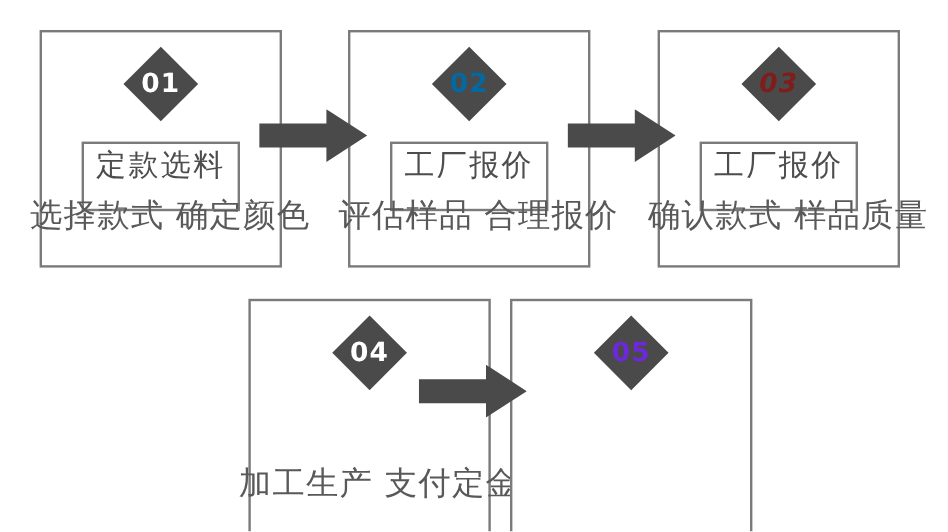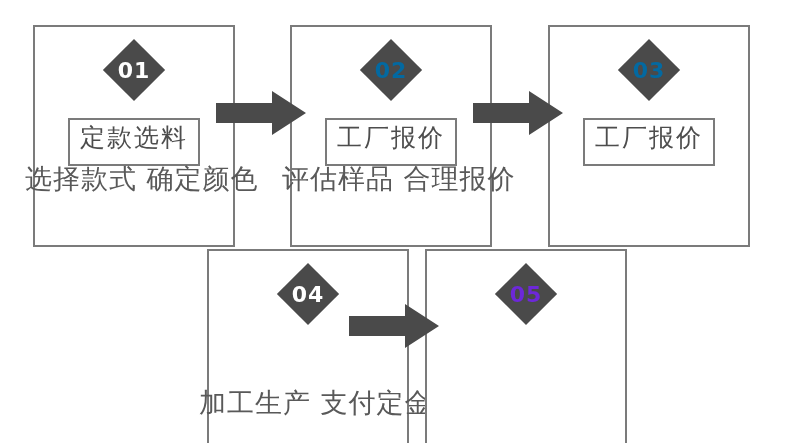--- a/index.html
+++ b/index.html
@@ -1,21 +1,21 @@
 <!DOCTYPE html>
 <html style="--accent: #4a4a4a; --box-border: #7b7b7b; --title-text: #4d4d4d; --subtitle-text: #595959;"><head>
 <meta charset="utf-8">
 <style>
   html,body{margin:0;padding:0;background:#ffffff;}
   .canvas{
     position:relative;width:790px;height:443px;background:#ffffff;
     font-family:"DejaVu Sans","Liberation Sans",sans-serif;overflow:hidden;
   }
   .step{
-    position:absolute;width:202px;height:222px;box-sizing:border-box;
+    position:absolute;width:202px;height:198px;box-sizing:border-box;
     background:#ffffff;border:2px solid var(--box-border,#7b7b7b);
   }
   .step-1{left:33px;top:25px;}
   .step-2{left:290px;top:25px;}
   .step-3{left:548px;top:25px;}
   .step-4{left:163px;top:249px;margin-left:44px;}
   .step-5{left:425px;top:249px;}
   .diamond-wrap{
     position:absolute;left:50%;top:14px;transform:translateX(-50%);
     width:58px;height:58px;
@@ -23,21 +23,21 @@
   .diamond-shape{
     position:absolute;inset:7px;background:var(--accent,#4a4a4a);
     transform:rotate(45deg);
   }
   .diamond-num{
     position:absolute;inset:0;display:flex;align-items:center;justify-content:center;
     color:#ffffff;font-size:22px;font-weight:bold;letter-spacing:1px;
   }
   .title-box{
     position:absolute;left:50%;top:91px;transform:translateX(-50%);
-    border:2px solid var(--box-border,#6e6e6e);padding:1px 10px 10px 10px;
+    border:2px solid var(--box-border,#6e6e6e);padding:1px 10px 20px 10px;
     font-size:25px;font-weight:500;color:var(--title-text,#4d4d4d);
     white-space:nowrap;letter-spacing:2px;background:#ffffff;
   }
   .subtitle{
     position:absolute;left:-10px;right:-10px;top:134px;text-align:center;
     font-size:27px;color:var(--subtitle-text,#595959);white-space:nowrap;
     letter-spacing:1px;
   }
   .arrow{position:absolute;z-index:5;}
   .arrow svg{display:block;}
@@ -64,23 +64,24 @@
       <div class="diamond-shape"></div>
       <div class="diamond-num" style="color: #0369a1;">02</div>
     </div>
     <div class="title-box">工厂报价</div>
     <div class="subtitle">评估样品 合理报价</div>
   </div>
 
   <div class="step step-3">
     <div class="diamond-wrap">
       <div class="diamond-shape"></div>
-      <div class="diamond-num" style="color: #0369a1;">03</div>
+      <div class="diamond-num" style="color: #7f1d1d; font-style: italic;">03</div>
     </div>
     <div class="title-box">工厂报价</div>
+    <div class="subtitle">确认款式 样品质量</div>
   </div>
 
   <div class="step step-4">
     <div class="diamond-wrap">
       <div class="diamond-shape"></div>
       <div class="diamond-num" style="color: rgb(255, 255, 255);">04</div>
     </div>
     <div class="subtitle">加工生产 支付定金</div>
   </div>
 

